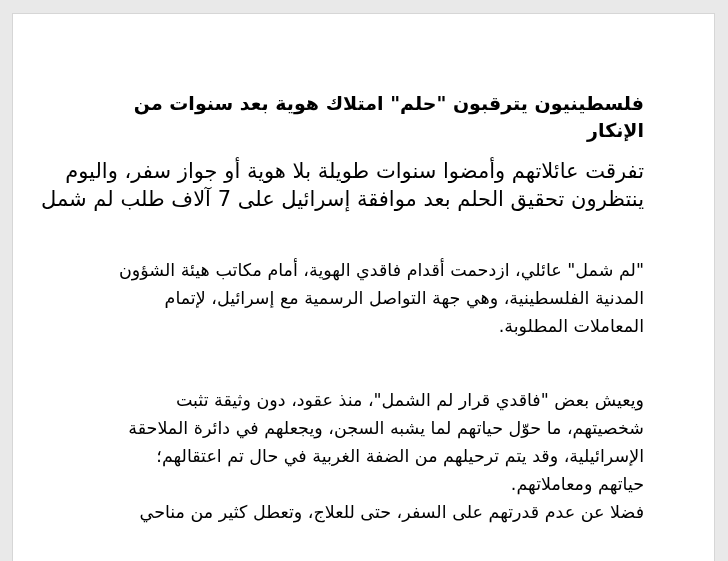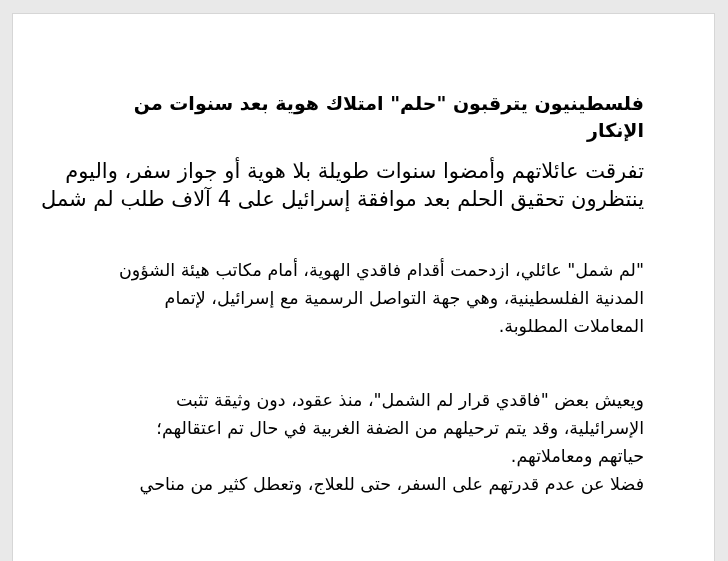--- a/index.html
+++ b/index.html
@@ -54,31 +54,32 @@
 <body>
 
 <div class="canvas">
   <div class="paper">
     <div class="content">
 
       <h1 class="title">فلسطينيون يترقبون "حلم" امتلاك هوية بعد سنوات من الإنكار</h1>
 
       <div class="lede">
         <div class="line">تفرقت عائلاتهم وأمضوا سنوات طويلة بلا هوية أو جواز سفر، واليوم</div>
-        <div class="line">ينتظرون تحقيق الحلم بعد موافقة إسرائيل على 4 آلاف طلب لم شمل</div>
+        <div class="line">ينتظرون تحقيق الحلم بعد موافقة إسرائيل على 7 آلاف طلب لم شمل</div>
       </div>
 
       <div class="para first">
         <div class="line">"لم شمل" عائلي، ازدحمت أقدام فاقدي الهوية، أمام مكاتب هيئة الشؤون</div>
         <div class="line">المدنية الفلسطينية، وهي جهة التواصل الرسمية مع إسرائيل، لإتمام</div>
         <div class="line">المعاملات المطلوبة.</div>
       </div>
 
       <div class="para second">
         <div class="line">ويعيش بعض "فاقدي قرار لم الشمل"، منذ عقود، دون وثيقة تثبت</div>
+        <div class="line">شخصيتهم، ما حوّل حياتهم لما يشبه السجن، ويجعلهم في دائرة الملاحقة</div>
         <div class="line">الإسرائيلية، وقد يتم ترحيلهم من الضفة الغربية في حال تم اعتقالهم؛</div>
         <div class="line">حياتهم ومعاملاتهم.</div>
         <div class="line">فضلا عن عدم قدرتهم على السفر، حتى للعلاج، وتعطل كثير من مناحي</div>
       </div>
 
     </div>
   </div>
 </div>
 
 </body></html>

